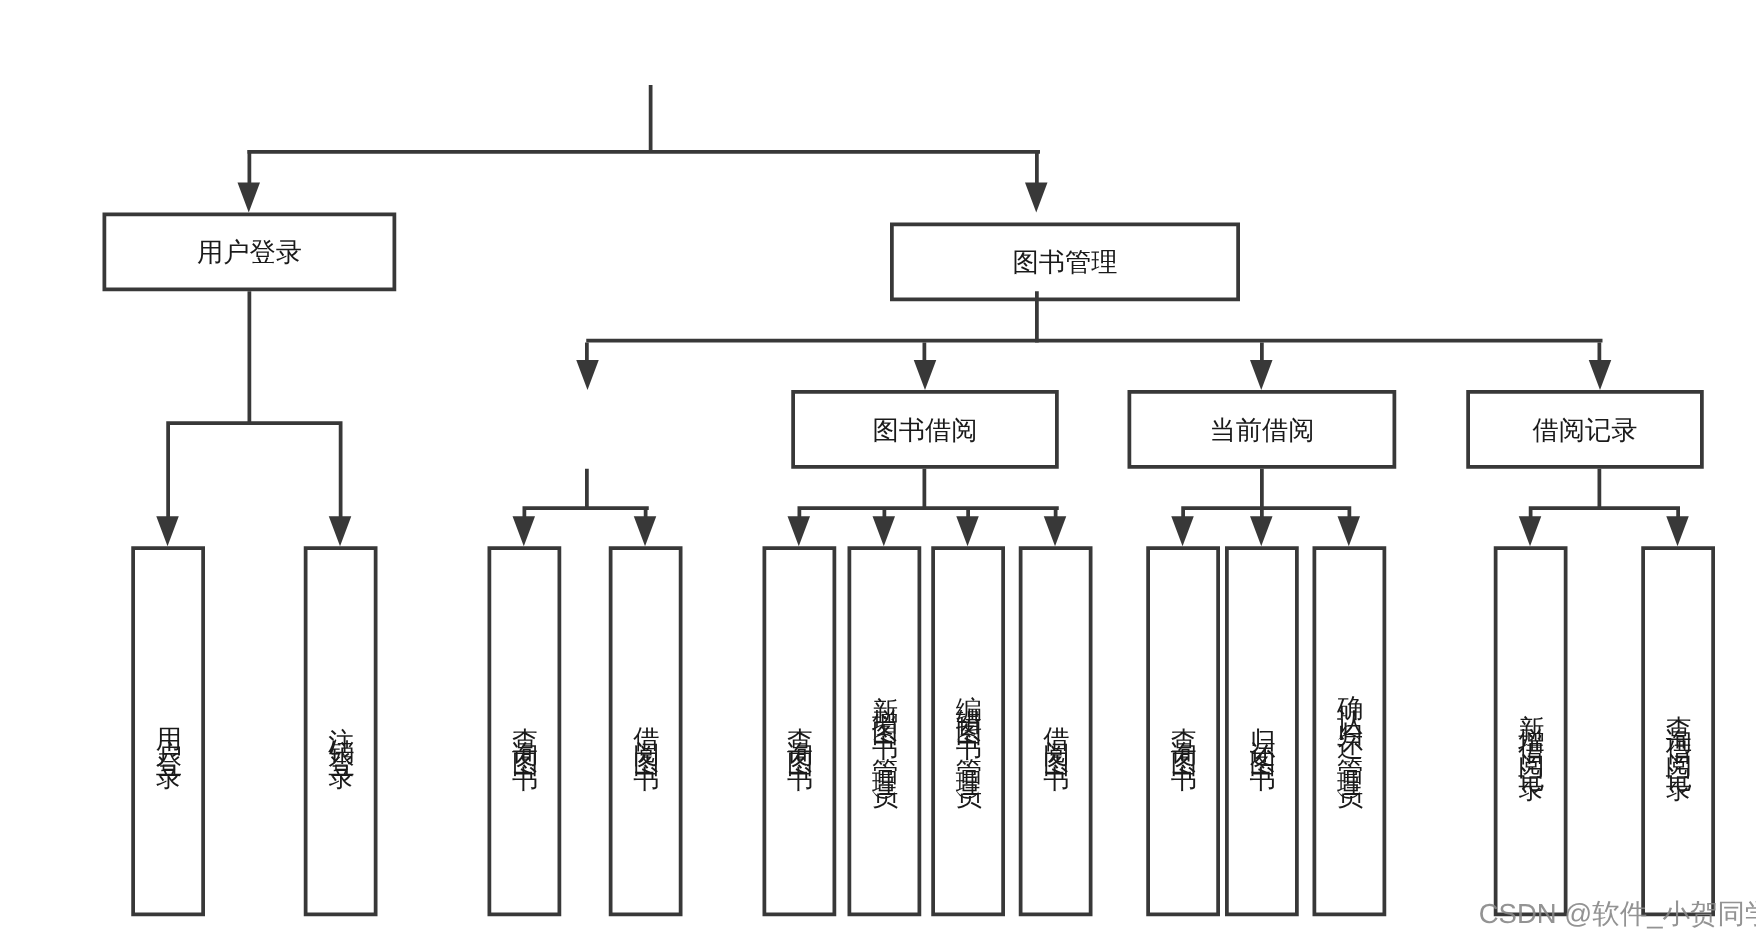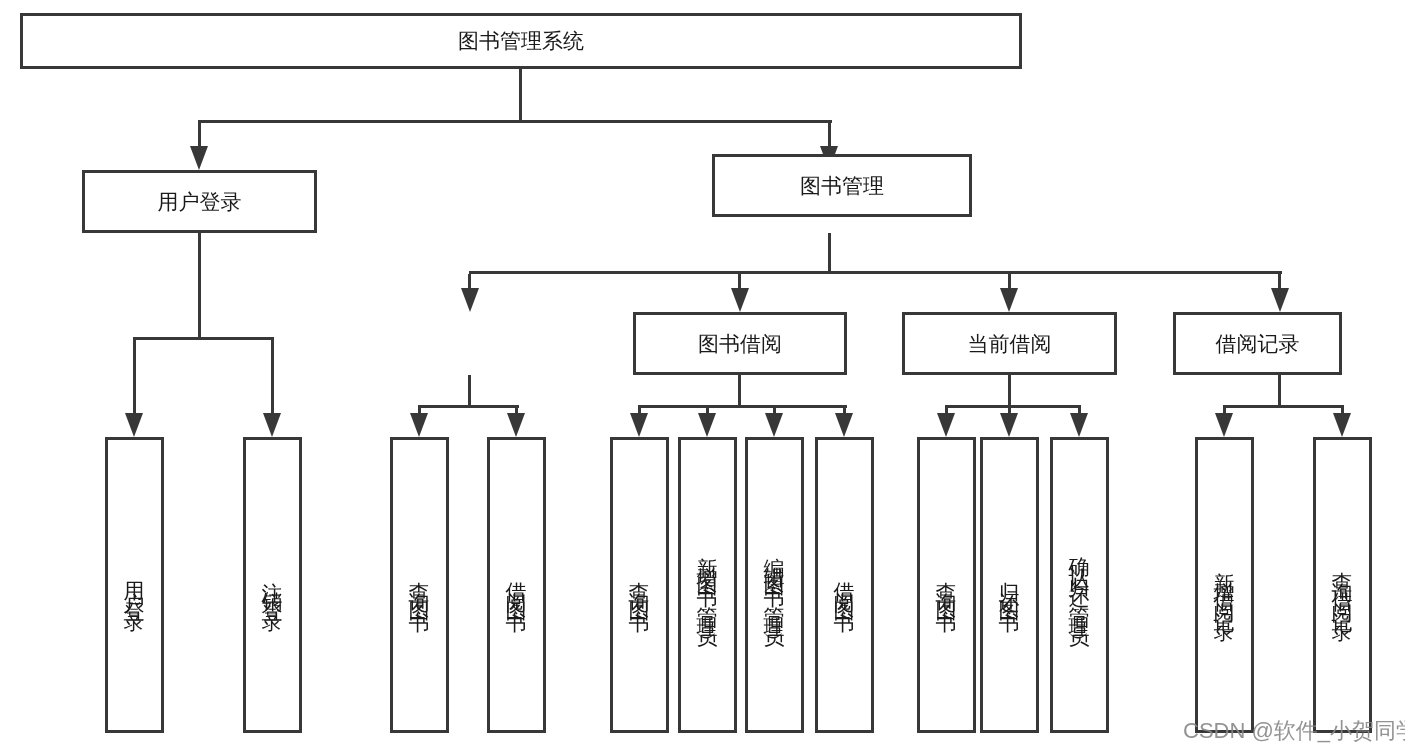--- a/index.html
+++ b/index.html
@@ -52,35 +52,32 @@
     font-size: 22px;
     color: rgba(135,135,135,0.9);
     white-space: nowrap;
   }
 </style>
 </head>
 <body>
 
 <div class="canvas">
 
-  <div class="box" style="left:20px; top:13px; width:1002px; height:56px;">
-    <span class="hlabel">图书管理系统</span>
-  </div>
 
   <div class="line" style="left:519px; top:68px; width:3px; height:53px;"></div>
   <div class="line" style="left:198px; top:120px; width:634px; height:3px;"></div>
   <div class="line" style="left:198px; top:120px; width:3px; height:28px;"></div>
   <div class="arrow" style="left:190px; top:146px;"></div>
   <div class="line" style="left:828px; top:120px; width:3px; height:28px;"></div>
   <div class="arrow" style="left:820px; top:146px;"></div>
 
   <div class="box" style="left:82px; top:170px; width:235px; height:63px;">
     <span class="hlabel">用户登录</span>
   </div>
-  <div class="box" style="left:712px; top:154px; width:260px; height:63px;">
+  <div class="box" style="left:712px; top:178px; width:280px; height:63px;">
     <span class="hlabel">图书管理</span>
   </div>
 
   <div class="line" style="left:198px; top:233px; width:3px; height:107px;"></div>
   <div class="line" style="left:133px; top:337px; width:141px; height:3px;"></div>
   <div class="line" style="left:133px; top:340px; width:3px; height:75px;"></div>
   <div class="arrow" style="left:125px; top:413px;"></div>
   <div class="line" style="left:271px; top:340px; width:3px; height:75px;"></div>
   <div class="arrow" style="left:263px; top:413px;"></div>
 
@@ -94,21 +91,21 @@
   <div class="arrow" style="left:1000px; top:288px;"></div>
   <div class="line" style="left:1278px; top:274px; width:3px; height:16px;"></div>
   <div class="arrow" style="left:1271px; top:288px;"></div>
 
   <div class="box" style="left:633px; top:312px; width:214px; height:63px;">
     <span class="hlabel">图书借阅</span>
   </div>
   <div class="box" style="left:902px; top:312px; width:215px; height:63px;">
     <span class="hlabel">当前借阅</span>
   </div>
-  <div class="box" style="left:1173px; top:312px; width:169px; height:63px;text-align:center;">
+  <div class="box" style="left:1173px; top:312px; width:190px; height:63px;text-align:center;">
     <span class="hlabel">借阅记录</span>
   </div>
 
   <div class="line" style="left:468px; top:375px; width:3px; height:33px;"></div>
   <div class="line" style="left:418px; top:405px; width:101px; height:3px;"></div>
   <div class="line" style="left:418px; top:408px; width:3px; height:7px;"></div>
   <div class="arrow" style="left:410px; top:413px;"></div>
   <div class="line" style="left:515px; top:408px; width:3px; height:7px;"></div>
   <div class="arrow" style="left:507px; top:413px;"></div>
 

